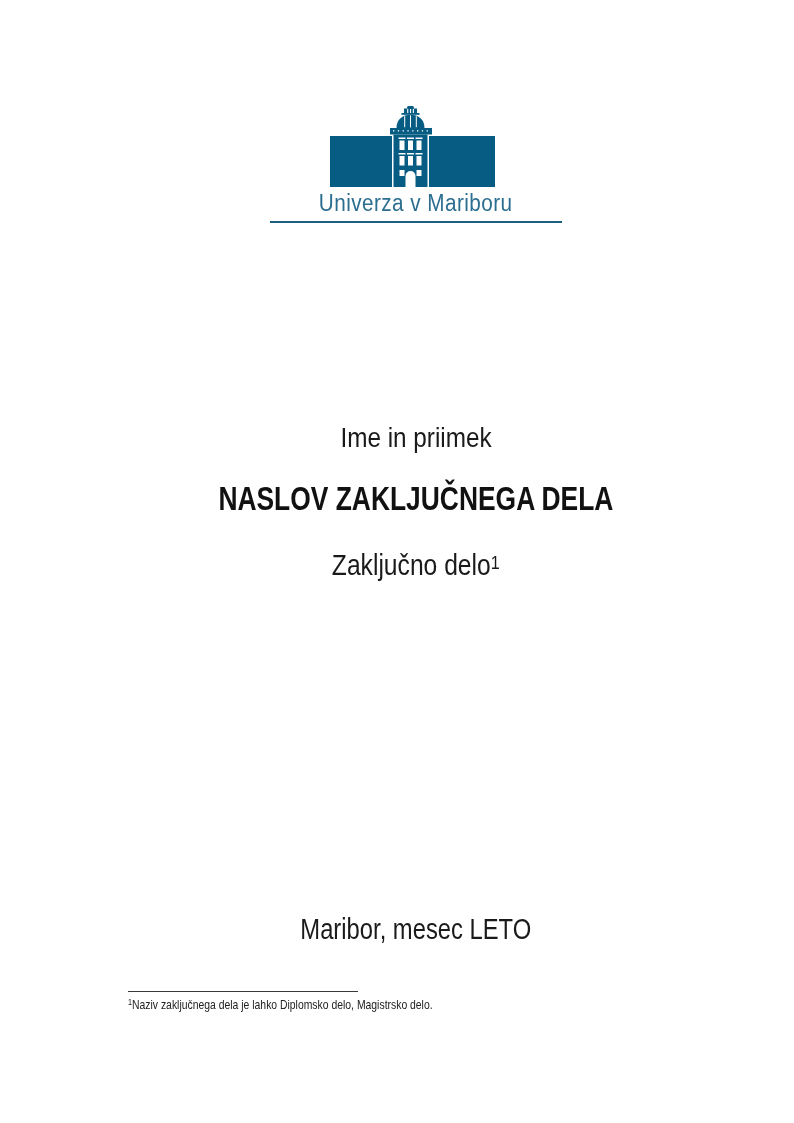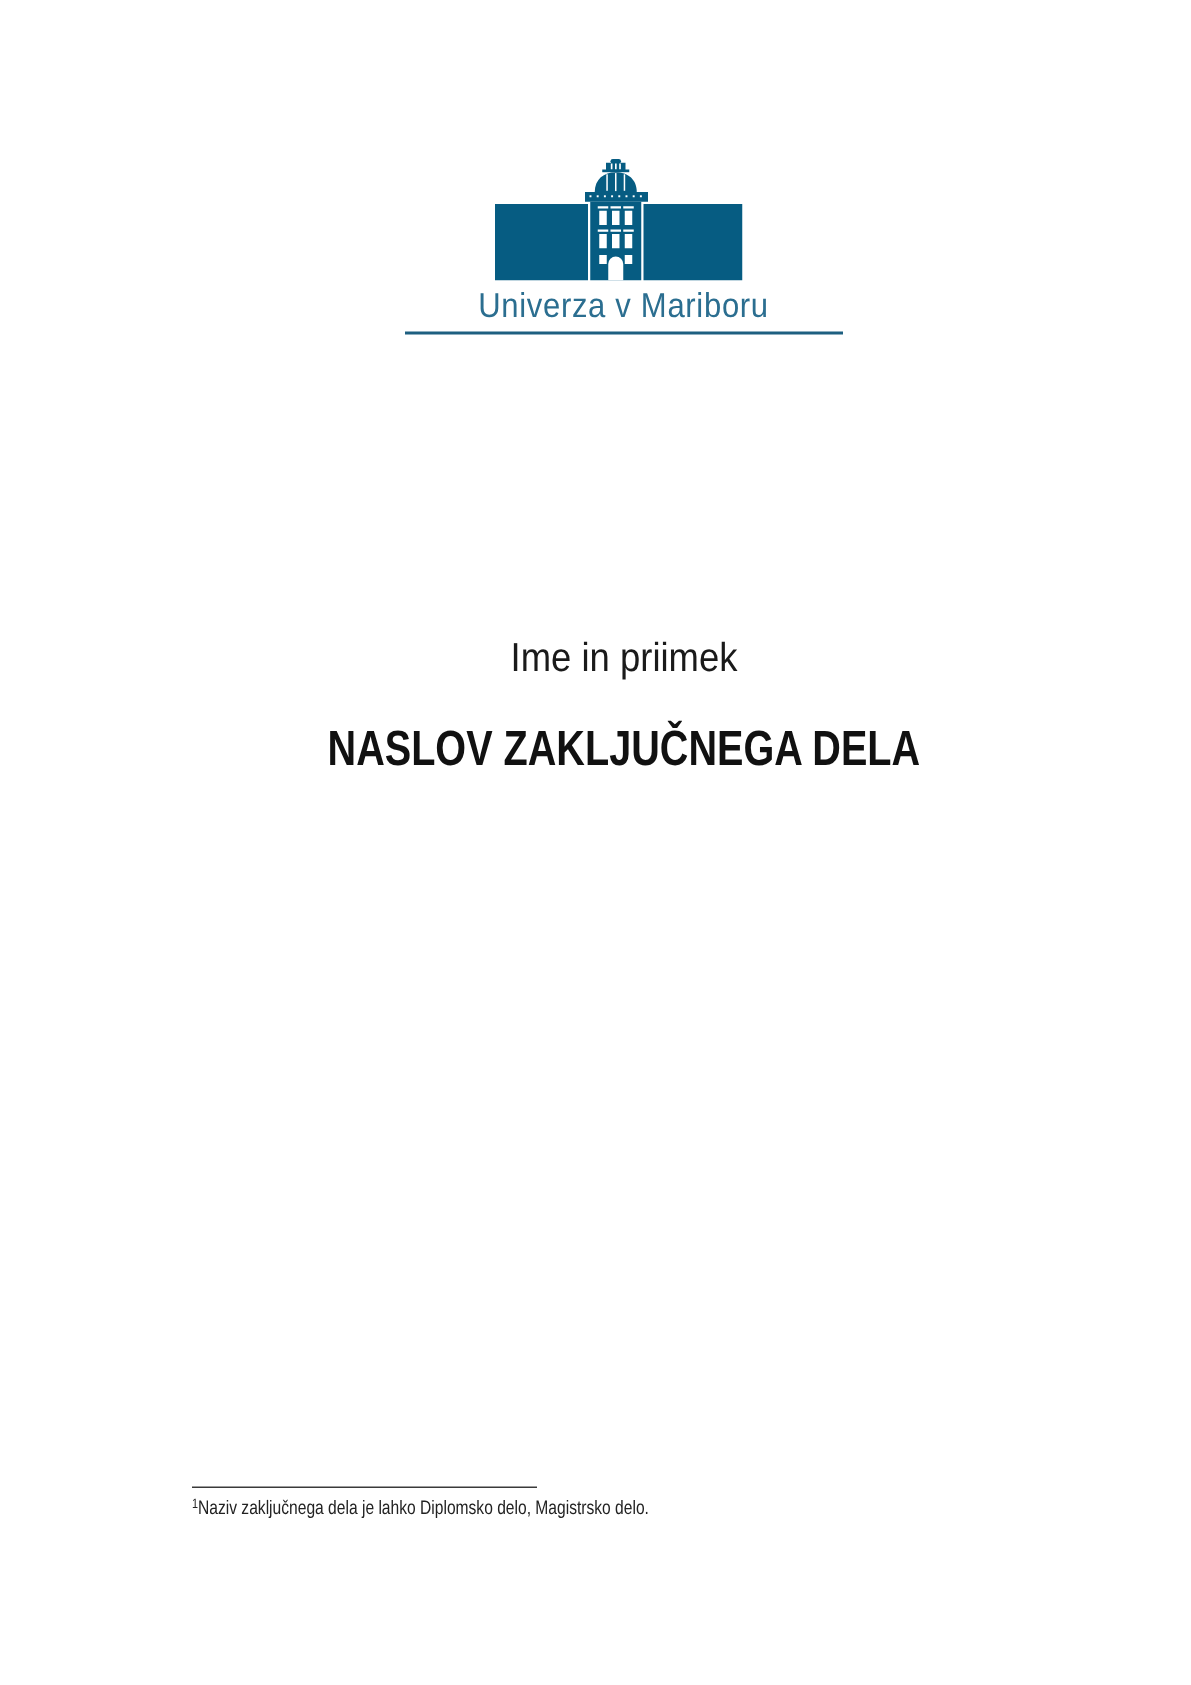--- a/index.html
+++ b/index.html
@@ -119,21 +119,27 @@
 
 
     <div class="abs author">
       <span class="cx cx90">Ime in priimek</span>
     </div>
 
     <div class="abs thesis-title">
       <span class="cx cx80">NASLOV ZAKLJUČNEGA DELA</span>
     </div>
 
+    <div class="abs thesis-type">
+      <span class="cx cx85"><span>Zaključno delo</span><sup>1</sup></span>
+    </div>
 
+    <div class="abs location-date">
+      <span class="cx cx82">Maribor, mesec LETO</span>
+    </div>
 
   </div>
 
   <div class="footnote-rule"></div>
 
   <div class="footnote">
     <sup>1</sup><span>Naziv zaključnega dela je lahko Diplomsko delo, Magistrsko delo.</span>
   </div>
 </div>
 

